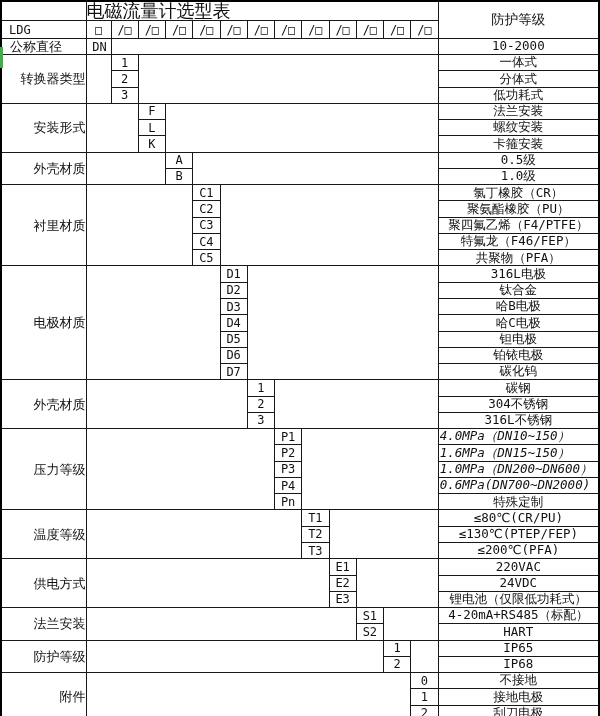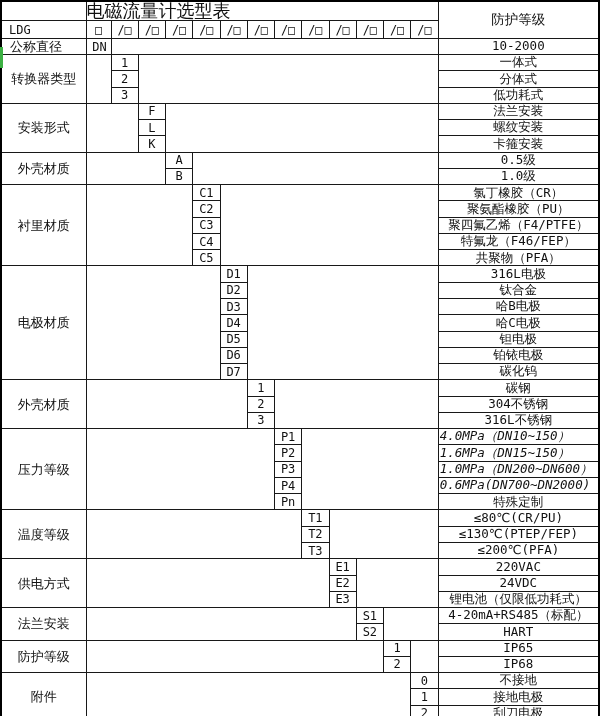--- a/index.html
+++ b/index.html
@@ -20,21 +20,21 @@
     font-size:12.5px;line-height:1;
     vertical-align:middle;
     background:#ffffff;
   }
   tr.title-row td{height:13px;}
   tr.model-row td{height:17px;}
   tr.dn-row td{height:15px;}
   tr.opt-row{height:16.27px;}
   .title{text-align:left;font-size:18px;}
   .fn-header{text-align:center;font-size:13.5px;}
-  .label-cell{text-align:center;font-size:13px;}
+  .label-cell{text-align:right;font-size:13px;}
   .label-left{text-align:left;padding-left:8px;}
   .code-cell{text-align:center;font-size:12px;}
   .code-left{text-align:center;padding-left:2px;}
   .desc-cell{text-align:center;font-size:12.5px;margin-left:36px;}
   .desc-left{text-align:left;padding-left:1px;font-style:italic;}
   .model-prefix{text-align:left;padding-left:7px;font-size:12px;margin-left:23px;}
   .artifact{
     position:absolute;left:0;top:47px;width:3px;height:21px;
     pointer-events:none;
   }

